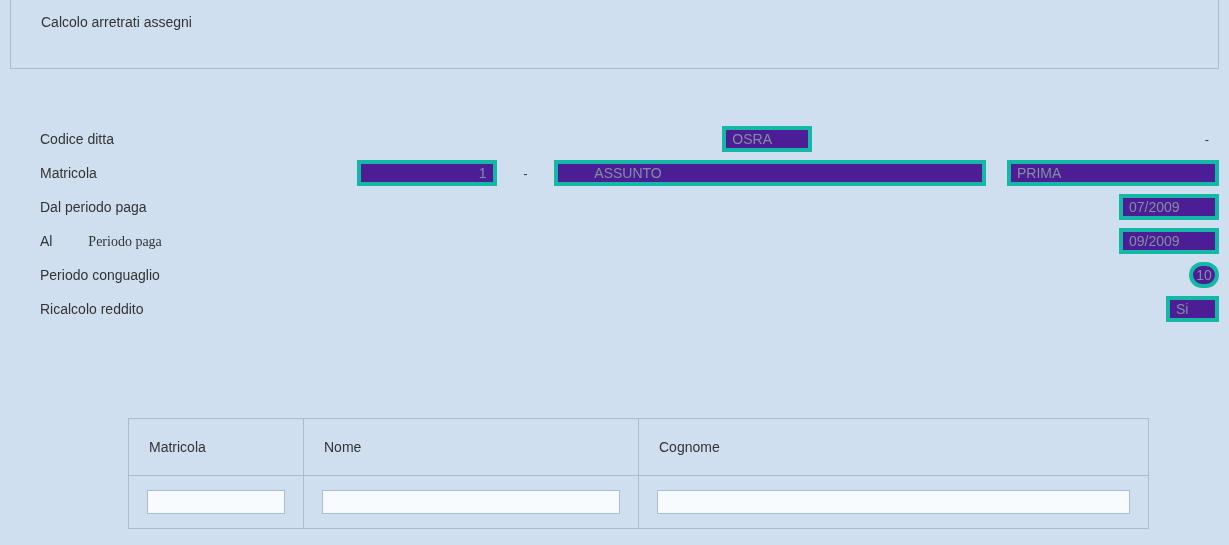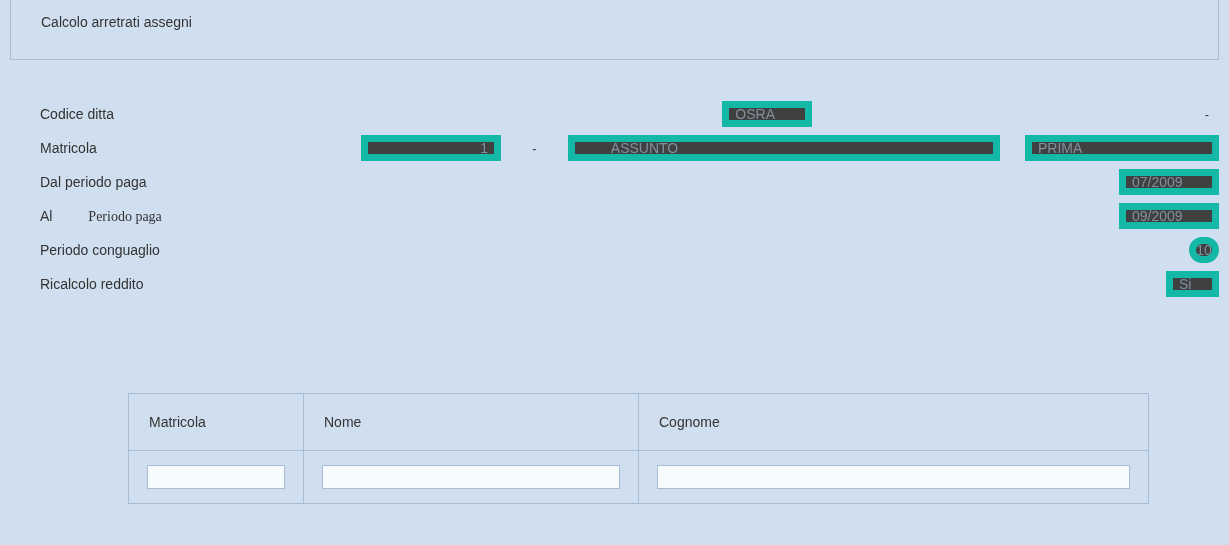--- a/index.html
+++ b/index.html
@@ -10,23 +10,23 @@
     body {
       font-family: Verdana, Arial, sans-serif;
       font-size: 13px;
       color: #333;
       background-color: #d0dff0;
       width: 1229px;
       height: 545px;
       overflow: hidden;
     }
     .header-box {
-      margin: 0 10px 0 10px;
+      margin: 0 10px 16px 10px;
       border: 1px solid #a8bdd4;
-      padding: 14px 20px 29px 30px;
+      padding: 14px 20px 38px 30px;
       border-top: none;
     }
     .header-title {
       font-size: 14px;
       color: #333;
     }
     .form-area {
       padding: 40px 10px 0 40px;
     }
     .form-row {
@@ -39,22 +39,22 @@
     .label {
       width: 300px;
       font-size: 14px;
       color: #333;
     }
     .label .sub {
       margin-left: 32px;
       font-family: Liberation Serif, serif;
     }
     .field {
-      border: 7px solid #14b8a6;
-      background-color: #404040;
+      border: 4px solid #14b8a6;
+      background-color: #4c1d95;
       color: #8090a0;
       height: 26px;
       padding: 2px 6px;
       font-size: 14px;
       display: flex;
       align-items: center;
     }
     .field-code {
       width: 90px;
     }
@@ -67,21 +67,21 @@
       color: #333;
     }
     .field-long {
       width: 712px;
     }
     .field-name1 {
       width: 432px;
       padding-left: 36px;
     }
     .field-name2 {
-      width: 194px;
+      width: 212px;
       margin-left: 4px;
     }
     .field-period {
       width: 100px;
     }
     .field-small {
       width: 30px;
       justify-content: center;
     }
     .field-si {

